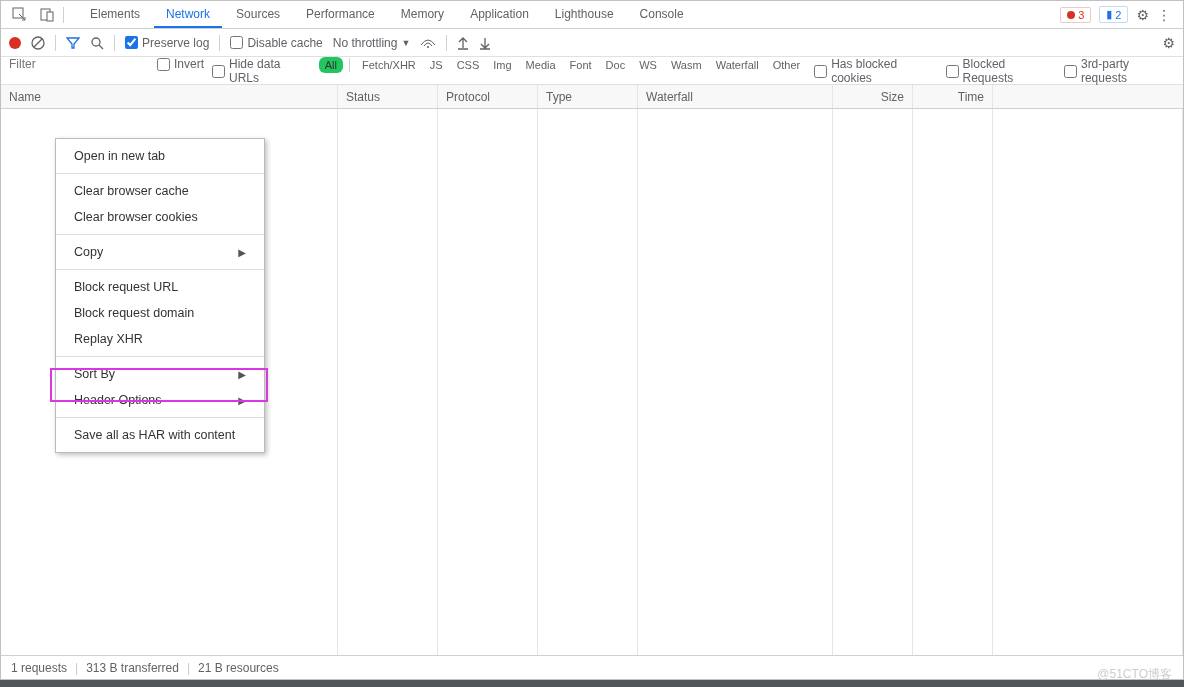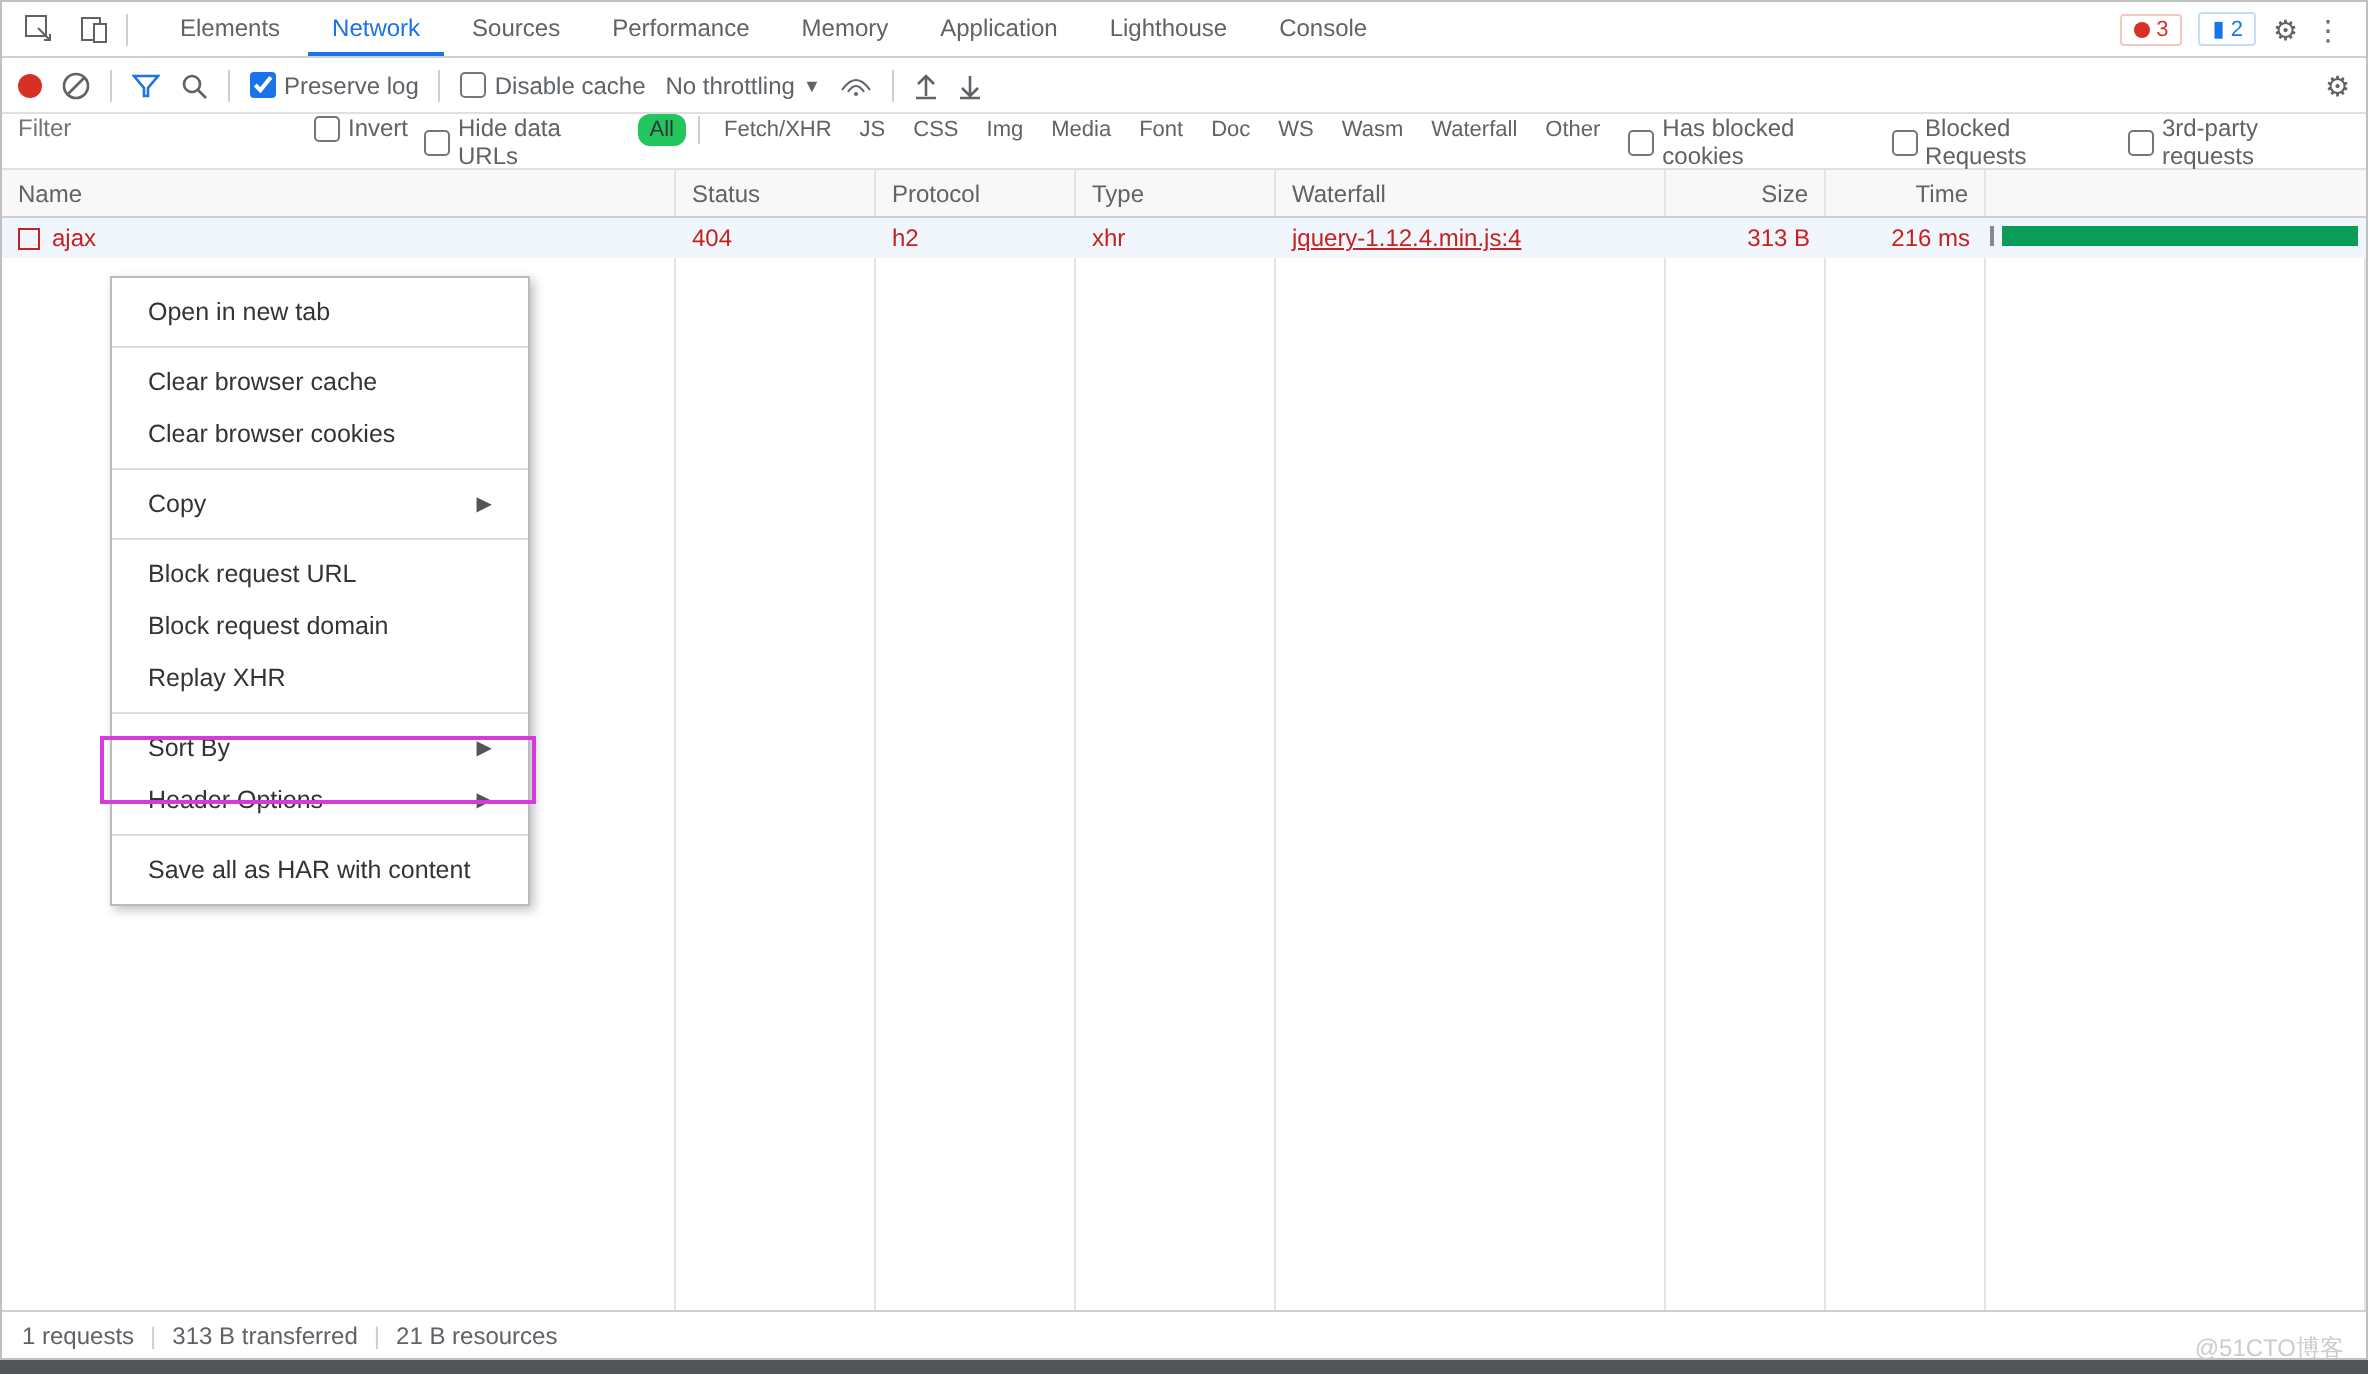--- a/index.html
+++ b/index.html
@@ -204,37 +204,20 @@
     <div class="grid-cols">
       <div class="gcol" style="width:337px"></div>
         <div class="gcol" style="width:100px"></div>
       <div class="gcol" style="width:100px"></div>
         <div class="gcol" style="width:100px"></div>
       <div class="gcol" style="width:195px"></div>
         <div class="gcol" style="width:80px"></div>
       <div class="gcol" style="width:80px"></div>
         <div class="gcol" style="flex:1"></div>
     </div>
-    <div class="data-row">
-      <div class="col col-name">
-          <span class="file-icon"></span>
-          <span>ajax</span>
-        </div>
-      <div class="col col-status">404</div>
-      <div class="col col-protocol">h2</div>
-      <div class="col col-type">xhr</div>
-      <div class="col col-initiator">
-          <a>jquery-1.12.4.min.js:4</a>
-        </div>
-      <div class="col col-size">313 B</div>
-      <div class="col col-time">216 ms</div>
-      <div class="col col-wf" style="position:relative">
-          <div class="wf-bar"></div>
-        </div>
-    </div>
   </div>
 
   <div class="status-bar">
     <span>1 requests</span>
     <span class="sep">|</span>
     <span>313 B transferred</span>
     <span class="sep">|</span>
     <span>21 B resources</span>
   </div>
 </div>

